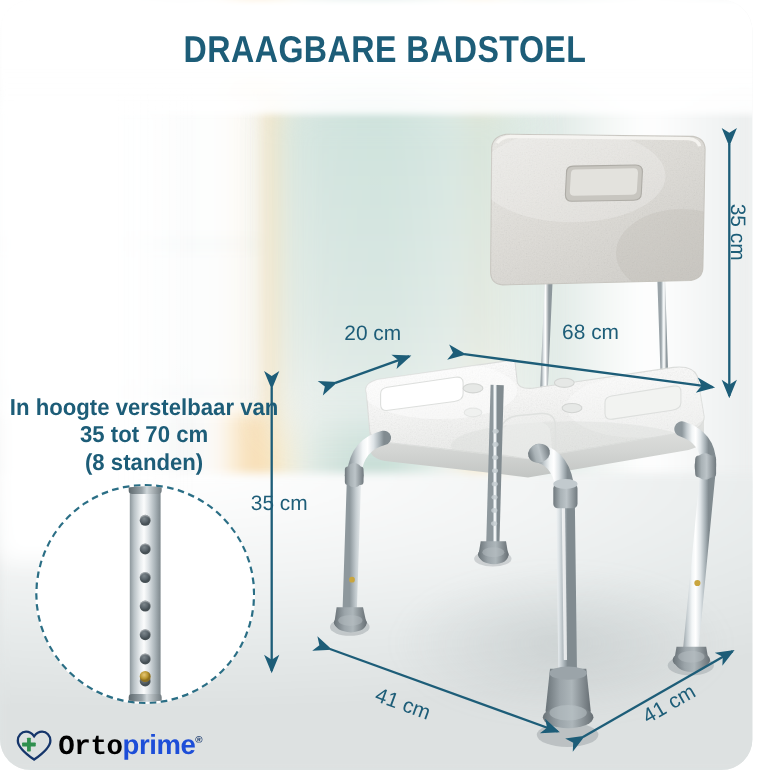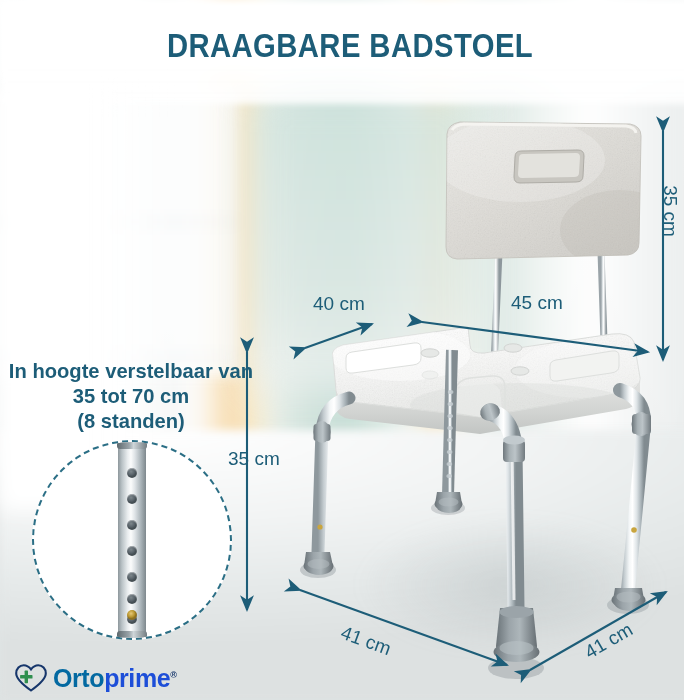--- a/index.html
+++ b/index.html
@@ -3,21 +3,21 @@
 <meta charset="utf-8">
 <style>
   * { margin:0; padding:0; box-sizing:border-box; }
   html,body { width:700px; height:700px; }
   body {
     font-family:"Liberation Sans", sans-serif;
     position:relative; overflow:hidden;
     background:#ffffff;
   }
 
-  #stage { position:absolute; inset:0; width:684px; height:700px; overflow:hidden; }
+  #stage { position:absolute; inset:0; width:684px; height:700px; overflow:hidden;border-radius:28px; }
 
   
   .bg-base{
     position:absolute; inset:0;
     background:
       linear-gradient(180deg,#ffffff 0%, #fbfcfc 40%, #eef0f0 62%, #e4e7e7 78%, #dfe3e3 100%);
   }
   .bg-bands{
     position:absolute; left:0; top:0; width:700px; height:470px;
     background:
@@ -162,21 +162,21 @@
 
   
   .logo{
     position:absolute; left:14px; top:663px;
     display:flex; align-items:center; gap:5px;
   }
   .logo-text{
     font-size:25px; font-weight:700; letter-spacing:-.4px;
     line-height:1;
   }
-  .logo-orto{ color:#0369a1; }
+  .logo-orto{ color:#000000;font-family:Liberation Mono, monospace; }
   .logo-prime{ color:#1d4ed8; }
   .logo-reg{ font-size:9px; color:#16366b; vertical-align:super; }
 </style>
 </head>
 <body>
 
 <div id="stage">
 
   <div class="bg-base"></div>
   <div class="bg-bands"></div>
@@ -393,23 +393,23 @@
     <div class="mag-hole" style="top:26px"></div>
     <div class="mag-hole" style="top:52px"></div>
     <div class="mag-hole" style="top:78px"></div>
     <div class="mag-hole" style="top:104px"></div>
     <div class="mag-hole" style="top:130px"></div>
     <div class="mag-hole" style="top:152px"></div>
     <div class="mag-hole" style="top:172px"></div>
     <div class="mag-screw"></div>
   </div>
 
-  <div class="dimlabel" style="left:313px; top:293px;">40 cm</div>
-
-  <div class="dimlabel" style="left:511px; top:292px;">45 cm</div>
+  <div class="dimlabel" style="left:313px; top:293px;">20 cm</div>
+
+  <div class="dimlabel" style="left:511px; top:292px;">68 cm</div>
 
   <div class="dimlabel" style="left:644px; top:200px; transform:rotate(90deg); transform-origin:50% 50%;">35 cm</div>
 
   <div class="dimlabel" style="left:228px; top:448px;">35 cm</div>
 
   <div class="dimlabel" style="left:340px; top:630px; transform:rotate(20deg); transform-origin:50% 50%;">41 cm</div>
 
   <div class="dimlabel" style="left:583px; top:630px; transform:rotate(-30deg); transform-origin:50% 50%;">41 cm</div>
 
   <div class="logo">

